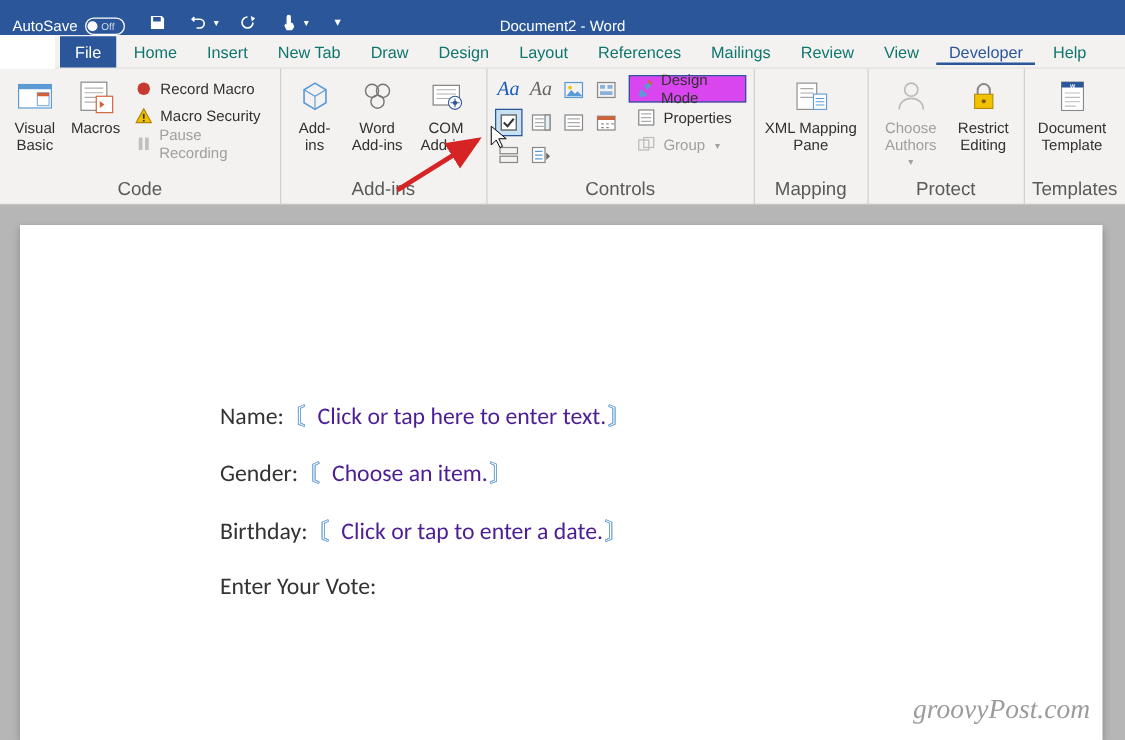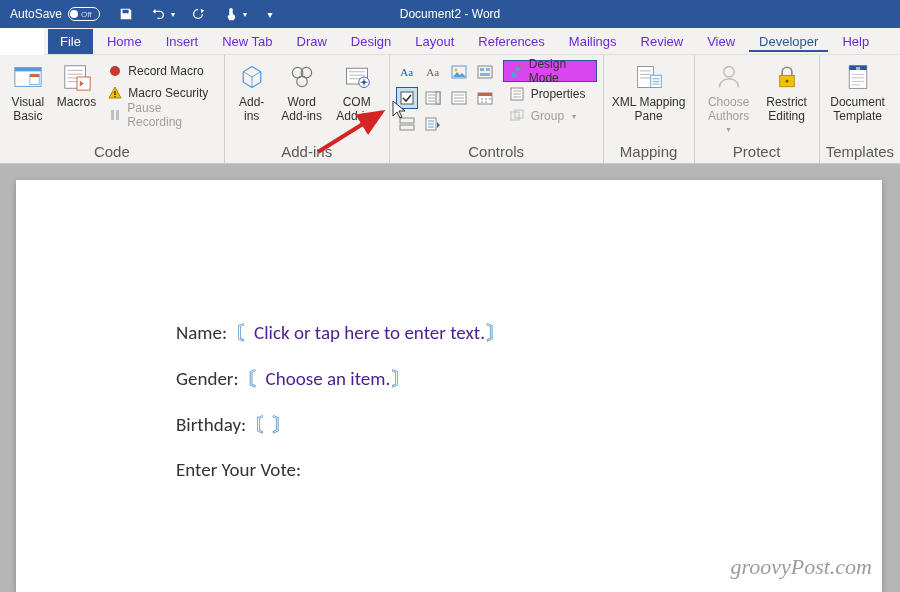--- a/index.html
+++ b/index.html
@@ -16,21 +16,21 @@
   background: #fff;
   position: relative;
 }
 
 
 .titlebar {
   height: 28px;
   background: #2b579a;
   color: #fff;
   display: flex;
-  align-items: center;
+  align-items: flex-end;
   font-size: 12px;
   overflow: hidden;
 }
 .titlebar .autosave {
   display: flex; align-items: center;
   padding: 0 8px 0 10px;
   gap: 6px;
 }
 .titlebar .toggle {
   width: 30px; height: 12px; border: 1px solid #fff; border-radius: 8px;
@@ -59,21 +59,21 @@
   background: #f3f2f1;
   border-bottom: 1px solid #e1dfdd;
   display: flex; align-items: center;
   padding-left: 4px;
   font-size: 13px;
   gap: 4px;
   margin-left: 44px;
 }
 .menubar .tab {
   padding: 4px 10px 4px;
-  color: #6d28d9;
+  color: #0f766e;
   cursor: pointer;
 }
 .menubar .tab.file {
   background: #2b579a; color: #fff; padding: 5px 12px;
 }
 .menubar .tab.active {
   color: #2b579a;
   border-bottom: 2.5px solid #2b579a;
   padding-bottom: 1.5px;
 }
@@ -114,22 +114,23 @@
 }
 .smallbtn.disabled { color: #a19f9d; cursor: default; }
 .smallbtn .sicon { width: 16px; height: 16px; display: flex; align-items: center; justify-content: center; }
 
 .controls-matrix {
   display: flex; flex-direction: column; gap: 4px; padding-top: 2px;
 }
 .controls-matrix .mrow { display: flex; gap: 4px; }
 .controls-matrix .cell {
   width: 20px; height: 20px; display: flex; align-items: center; justify-content: center;
-  font-size: 11px; color: #185abd; cursor: pointer;
+  font-size: 16px; color: #185abd; cursor: pointer;
   border: 1px solid transparent;
+  font-style: italic;
 }
 .controls-matrix .cell.hover {
   background: #c7e0f4; border: 1px solid #2b579a;
 }
 .right-ctrl {
   display: flex; flex-direction: column; gap: 2px; padding-top: 1px; padding-left: 3px;
 }
 .right-ctrl .rbtn {
   height: 20px; display: flex; align-items: center; gap: 6px;
   font-size: 12px; padding: 0 6px; cursor: pointer; color: #323130;
@@ -545,20 +546,21 @@
         <span class="cc-wrap">
           <span class="cc-bracket open"></span>
           <span class="cc-placeholder">Choose an item.</span>
           <span class="cc-bracket close"></span>
         </span>
       </div>
       <div class="formline">
         <span>Birthday:</span>
         <span class="cc-wrap">
           <span class="cc-bracket open"></span>
+          <span class="cc-placeholder">Click or tap to enter a date.</span>
           <span class="cc-bracket close"></span>
         </span>
       </div>
       <div class="formline">
         <span>Enter Your Vote:</span>
       </div>
     </div>
   </div>
 
   <div class="watermark">groovyPost.com</div>

